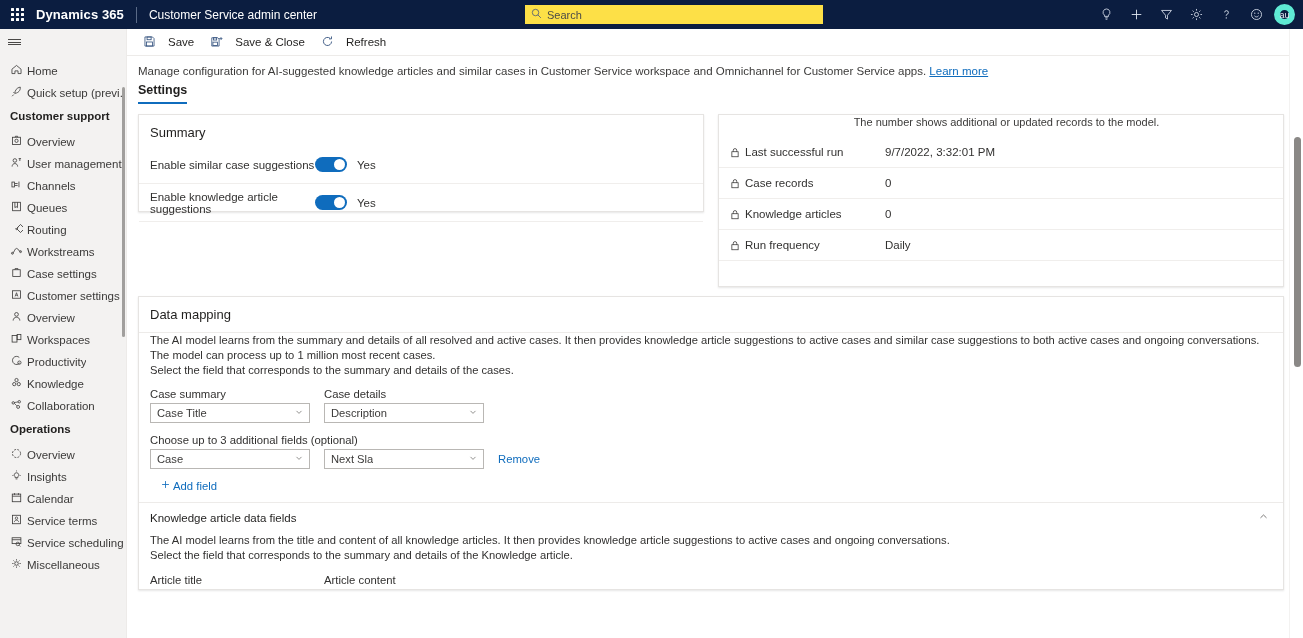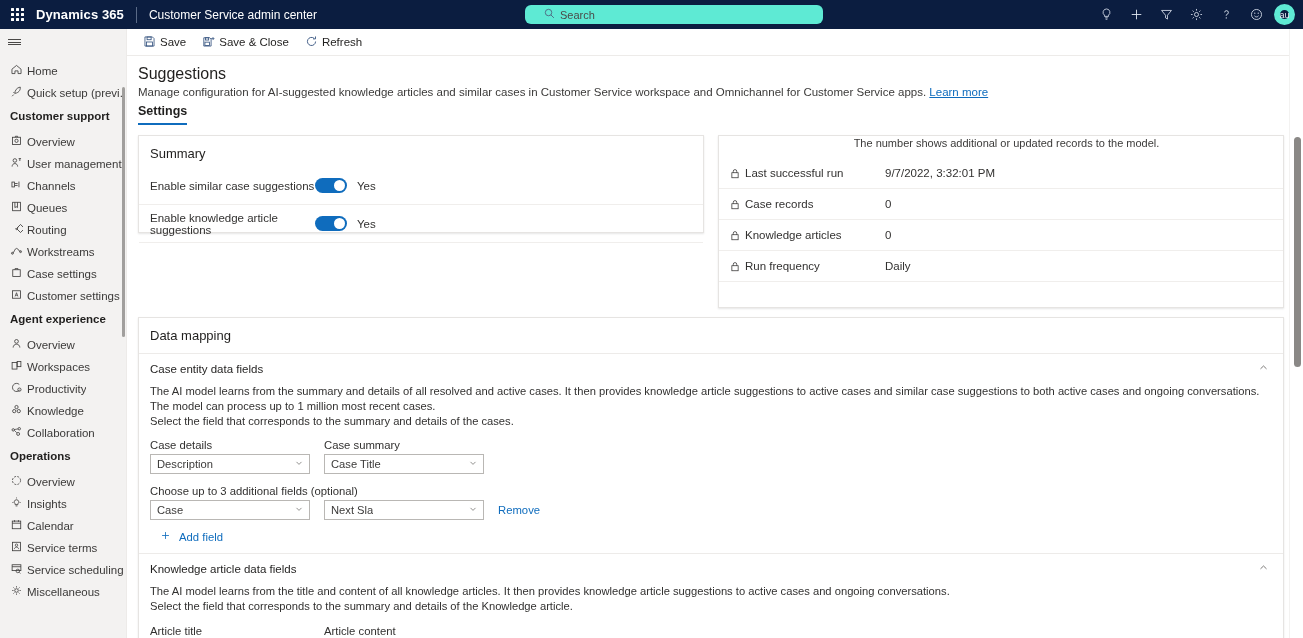--- a/index.html
+++ b/index.html
@@ -39,24 +39,23 @@
   }
   .brand-sep {
     width: 1px; height: 16px; background: #5a6a87;
     margin: 0 12px;
   }
   .brand-sub { font-size: 12px; font-weight: normal; white-space: nowrap; }
 
   .searchwrap {
     position: absolute; left: 525px; top: 5px;
     width: 298px; height: 19px;
-    background: #5eead4;
+    background: #fde047;
     display: flex; align-items: center;
-    padding: 0 19px;
-    border-radius: 6px;
+    padding: 0 6px;
   }
   .searchwrap svg { flex: 0 0 auto; }
   .search-input {
     border: none; outline: none; background: transparent;
     font-family: "Liberation Sans", sans-serif;
     font-size: 11px; color: #3b3a39;
     margin-left: 5px; width: 100%; height: 17px;
     padding: 0;
   }
   .search-input::placeholder { color: #4b4a48; opacity: 1; }
@@ -119,21 +118,21 @@
   
   .cmdbar {
     position: absolute; left: 127px; top: 29px;
     width: 1176px; height: 27px;
     background: #ffffff;
     border-bottom: 1px solid #edebe9;
     display: flex; align-items: center;
     padding-left: 8px;
   }
   .cmd {
-    display: flex; align-items: center; gap: 4px;
+    display: flex; align-items: center; gap: 12px;
     height: 19px; padding: 0 8px; cursor: pointer;
     font-size: 11.5px; color: #201f1e;
   }
 
   
   .page {
     position: absolute; left: 127px; top: 56px;
     width: 1176px; height: 582px;
     background: #ffffff;
     overflow: hidden;
@@ -216,21 +215,21 @@
   .fields-row { display: flex; align-items: flex-end; gap: 14px; }
   .field-col { width: 160px; }
   .combo {
     height: 20px; border: 1px solid #b9b7b4; background: #ffffff;
     display: flex; align-items: center; justify-content: space-between;
     padding: 0 5px 0 6px; font-size: 11.2px; color: #3b3a39; cursor: pointer;
   }
   .combo .cv { white-space: nowrap; overflow: hidden; }
   .link-btn { color: #0f6cbd; font-size: 11.3px; cursor: pointer; margin-bottom: 4px; text-align: center; }
   .addfield {
-    display: inline-flex; align-items: center; gap: 8px;
+    display: inline-flex; align-items: center; gap: 2px;
     color: #0f6cbd; font-size: 11.3px; cursor: pointer;
     margin: 10px 0 10px 10px;
   }
   .hr { height: 1px; background: #edebe9; }
 
   
   .page-sb-track {
     position: absolute; right: 0; top: 29px;
     width: 14px; height: 609px; background: #ffffff;
     border-left: 1px solid #f3f2f1;
@@ -413,21 +412,20 @@
     <div class="nav-item">
       <span class="nav-ico">
         <svg width="13" height="13" viewBox="0 0 16 16">
             <rect x="3" y="3.4" width="10" height="9.2" fill="none" stroke="#3b3a39" stroke-width="1"></rect>
             <path d="M6.3 10.4L8 5.8l1.7 4.6M6.9 8.9h2.2" fill="none" stroke="#3b3a39" stroke-width=".9"></path>
           </svg>
       </span>
       <span class="nav-label">Customer settings</span>
     </div>
 
-    <div class="nav-group">Agent experience</div>
 
     <div class="nav-item">
       <span class="nav-ico">
         <svg width="13" height="13" viewBox="0 0 16 16">
             <circle cx="8" cy="5.4" r="2.3" fill="none" stroke="#3b3a39" stroke-width="1"></circle>
             <path d="M3.9 13c0-2.5 1.8-4.1 4.1-4.1s4.1 1.6 4.1 4.1" fill="none" stroke="#3b3a39" stroke-width="1"></path>
           </svg>
       </span>
       <span class="nav-label">Overview</span>
     </div>
@@ -562,21 +560,20 @@
           <path d="M12.9 1.8v3h-3" fill="none" stroke="#31507d" stroke-width="1.1"></path>
         </svg>
     </span>
     <span>Refresh</span>
   </div>
 </div>
 
 <div class="page">
 
   <div class="page-head">
-    <h1 class="page-title">Suggestions</h1>
     <div class="page-desc">
       <span>Manage configuration for AI-suggested knowledge articles and similar cases in Customer Service workspace and Omnichannel for Customer Service apps.</span>
       <span class="learn-more">Learn more</span>
     </div>
   </div>
 
   <div class="tabs">
     <span class="tab">Settings</span>
   </div>
 
@@ -644,47 +641,39 @@
         </span>
         <span class="status-name">Run frequency</span>
         <span class="status-val">Daily</span>
       </div>
     </div>
 
     <div class="datamap">
       <div class="dm-title">Data mapping</div>
 
       <div class="dm-section">
-        <div class="dm-sec-head">
-          <span class="dm-sec-title">Case entity data fields</span>
-          <span class="chev">
-            <svg width="11" height="11" viewBox="0 0 16 16">
-                <path d="M3.6 10L8 5.8 12.4 10" fill="none" stroke="#605e5c" stroke-width="1.2"></path>
-              </svg>
-          </span>
-        </div>
         <div class="dm-para">The AI model learns from the summary and details of all resolved and active cases. It then provides knowledge article suggestions to active cases and similar case suggestions to both active cases and ongoing conversations. The model can process up to 1 million most recent cases.</div>
         <div class="dm-para" style="margin-top:-6px">Select the field that corresponds to the summary and details of the cases.</div>
 
         <div class="fields-row" style="margin-top:4px">
           <div class="field-col">
-            <div class="field-label">Case details</div>
+            <div class="field-label">Case summary</div>
             <div class="combo">
-              <span class="cv">Description</span>
+              <span class="cv">Case Title</span>
               <span>
                 <svg width="10" height="10" viewBox="0 0 16 16">
                     <path d="M4 6.2L8 10.2l4-4" fill="none" stroke="#605e5c" stroke-width="1.1"></path>
                   </svg>
               </span>
             </div>
           </div>
           <div class="field-col">
-            <div class="field-label">Case summary</div>
+            <div class="field-label">Case details</div>
             <div class="combo">
-              <span class="cv">Case Title</span>
+              <span class="cv">Description</span>
               <span>
                 <svg width="10" height="10" viewBox="0 0 16 16">
                     <path d="M4 6.2L8 10.2l4-4" fill="none" stroke="#605e5c" stroke-width="1.1"></path>
                   </svg>
               </span>
             </div>
           </div>
         </div>
 
         <div class="field-label" style="margin-top:11px">Choose up to 3 additional fields (optional)</div>

